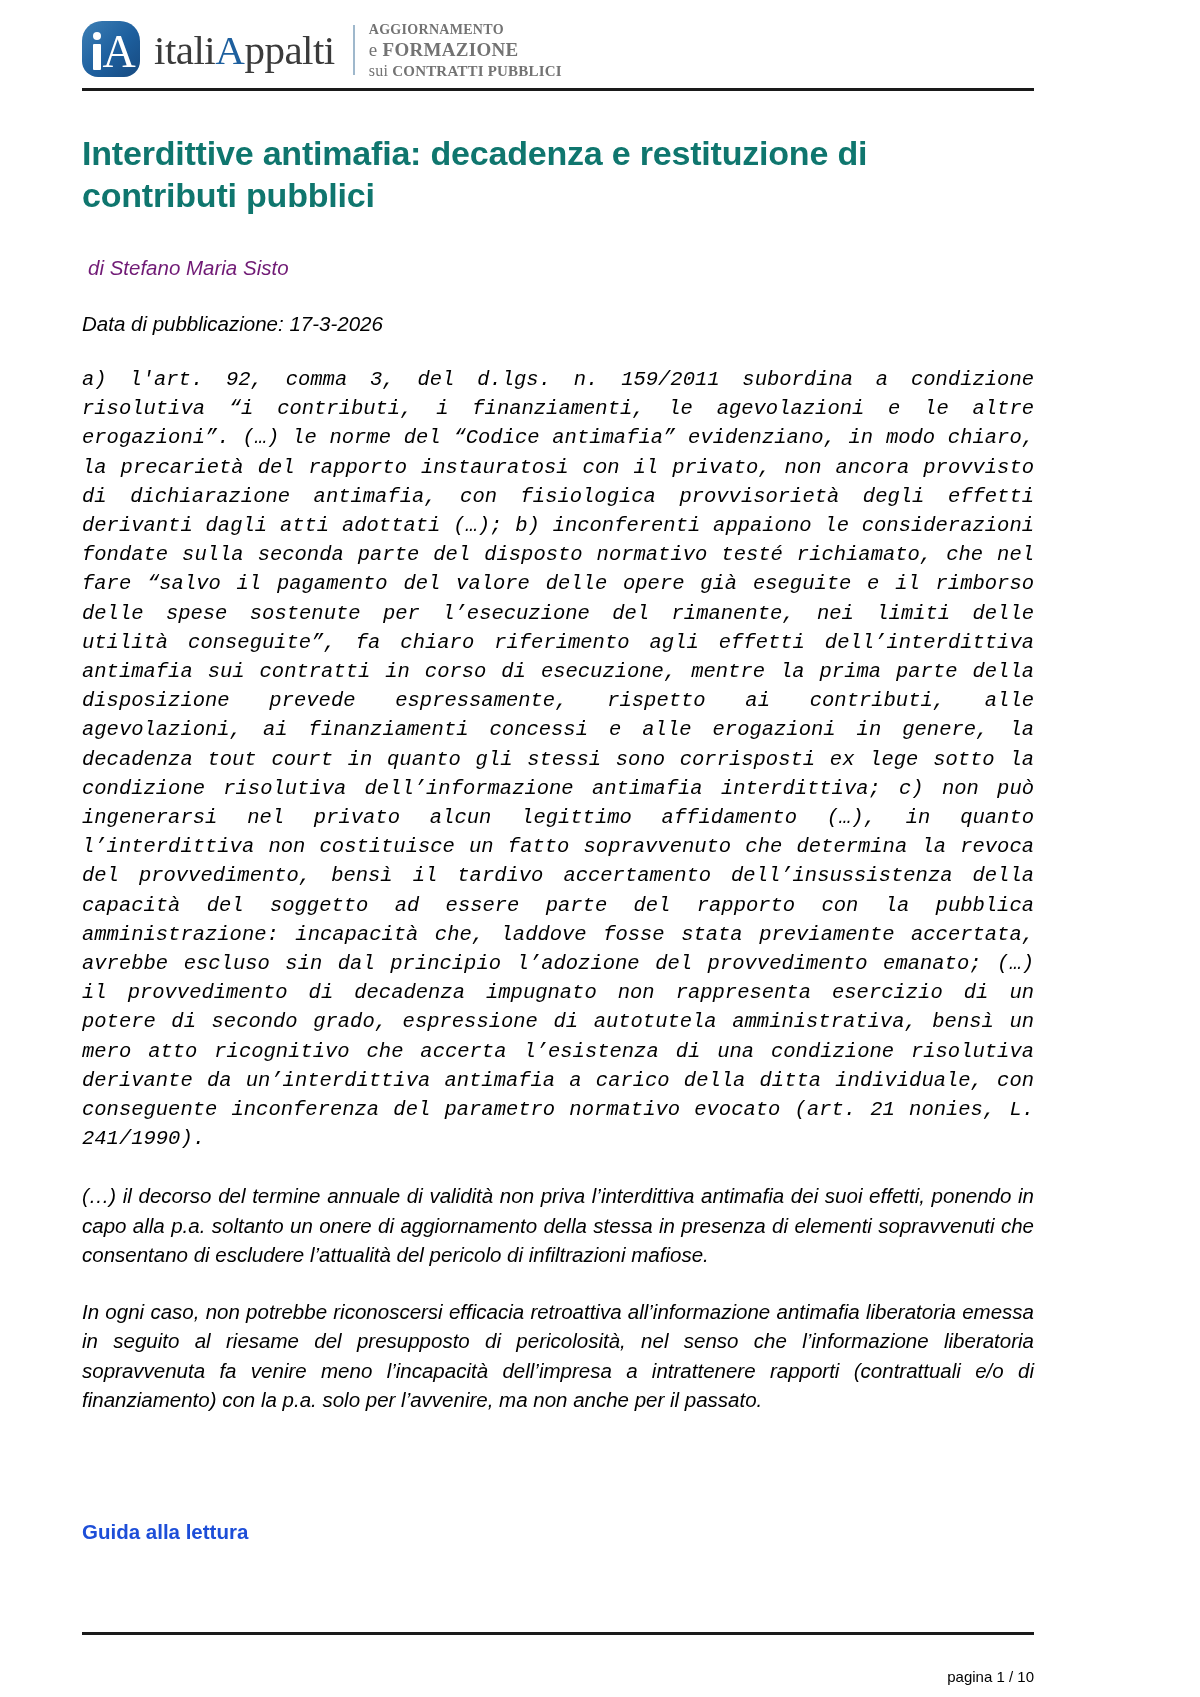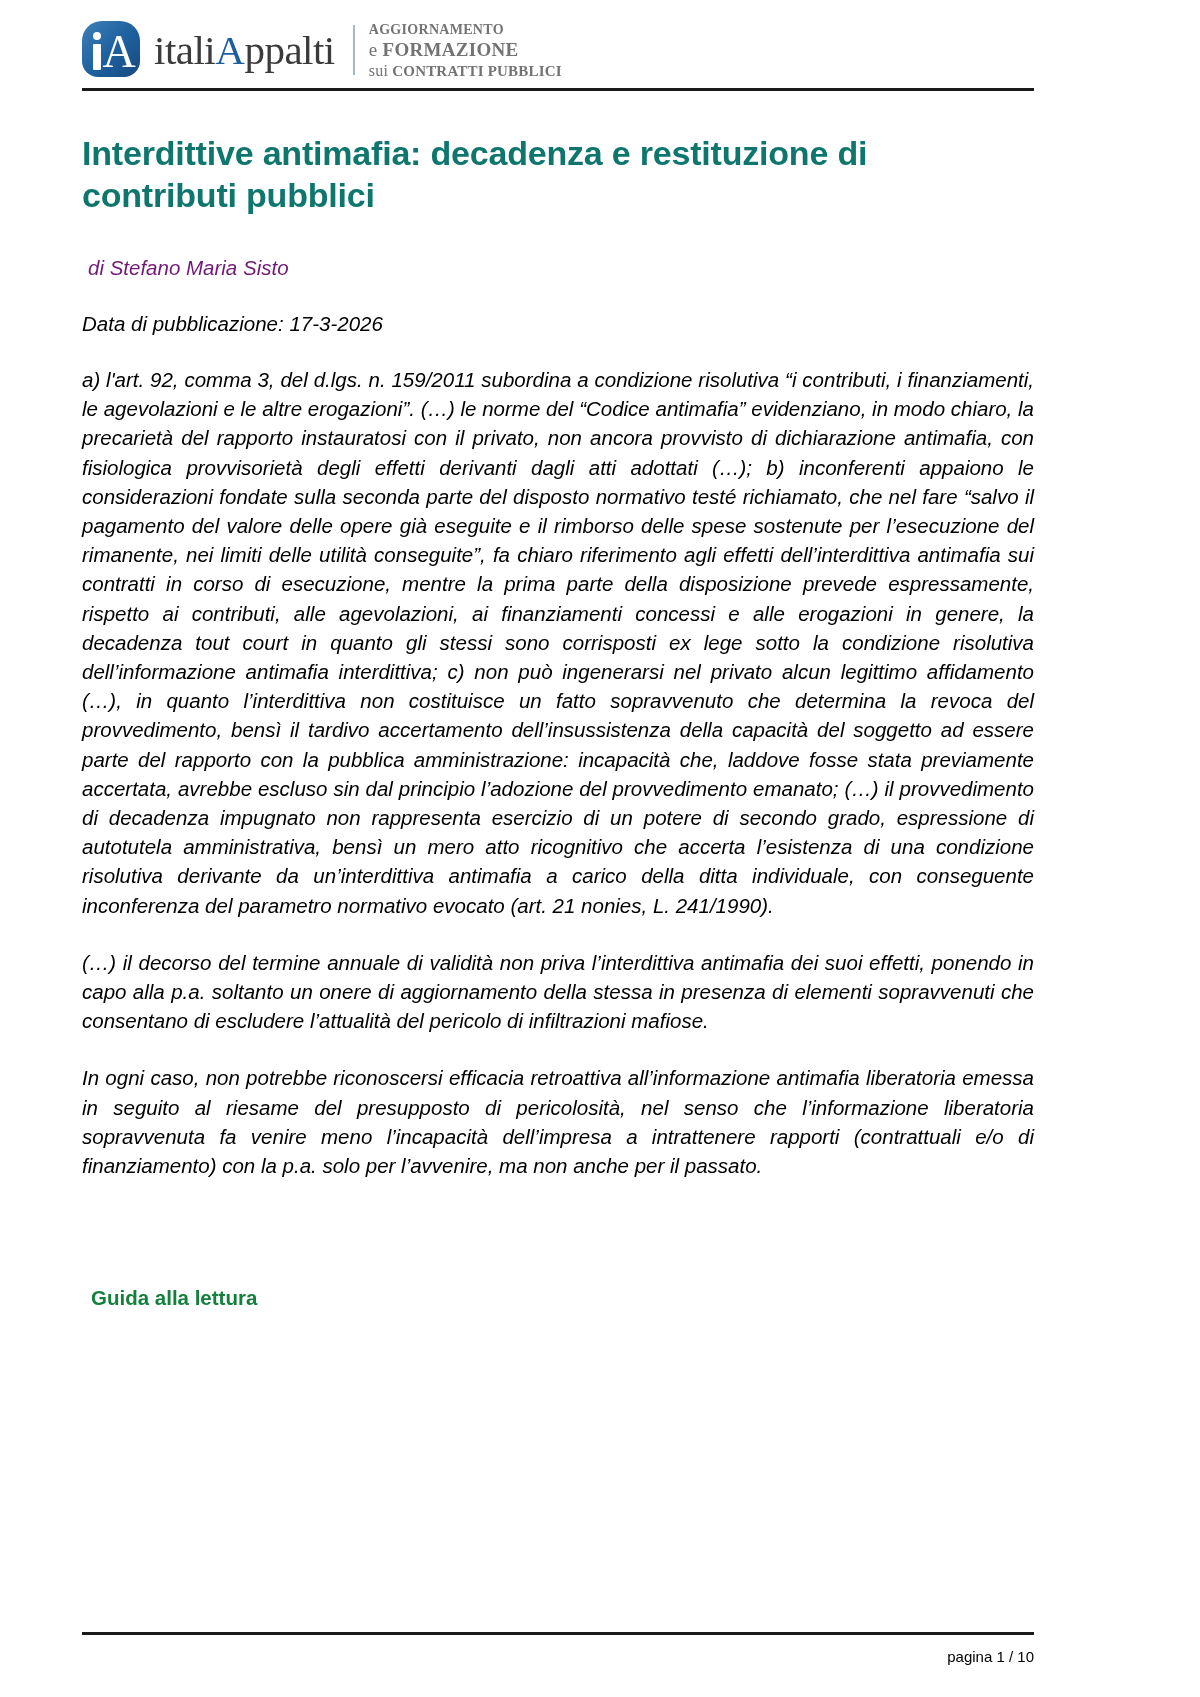--- a/index.html
+++ b/index.html
@@ -196,49 +196,50 @@
     font-size: 20.5px;
     line-height: 29.2px;
     font-style: italic;
     text-align: justify;
     margin: 28px 0 0 0;
     color: #000000;
     hyphens: none;
   }
 
   p.body.first {
+    font-family: Liberation Mono, monospace;
   }
 
   h2.section-head {
     font-family: "Liberation Sans Narrow", "Liberation Sans", sans-serif;
     font-size: 20.5px;
     line-height: 26px;
     font-weight: 700;
-    margin: 9px;
+    margin: 0;
     padding: 0;
-    color: #15803d;
+    color: #1d4ed8;
   }
 
   .guida-wrap {
     margin-top: 105px;
   }
 
   
   .footer-rule {
     position: absolute;
     bottom: 62px;
     left: 82px;
     width: 952px;
     height: 0;
     border-top: 3px solid #1a1a1a;
   }
 
   .footer-text {
     position: absolute;
-    bottom: 30px;
+    bottom: 10px;
     left: 82px;
     width: 952px;
     text-align: right;
     font-size: 15px;
     line-height: 20px;
     color: #000000;
   }
 </style>
 </head>
 <body>

